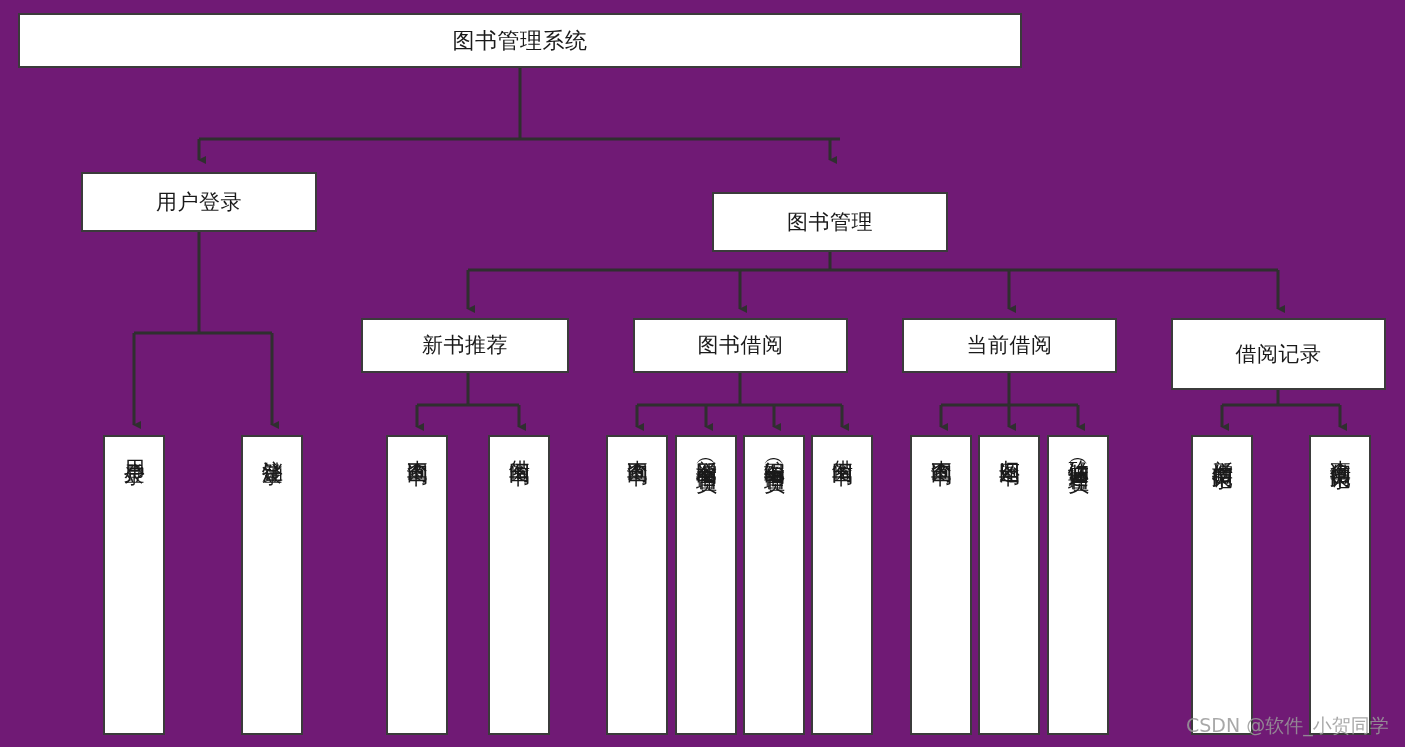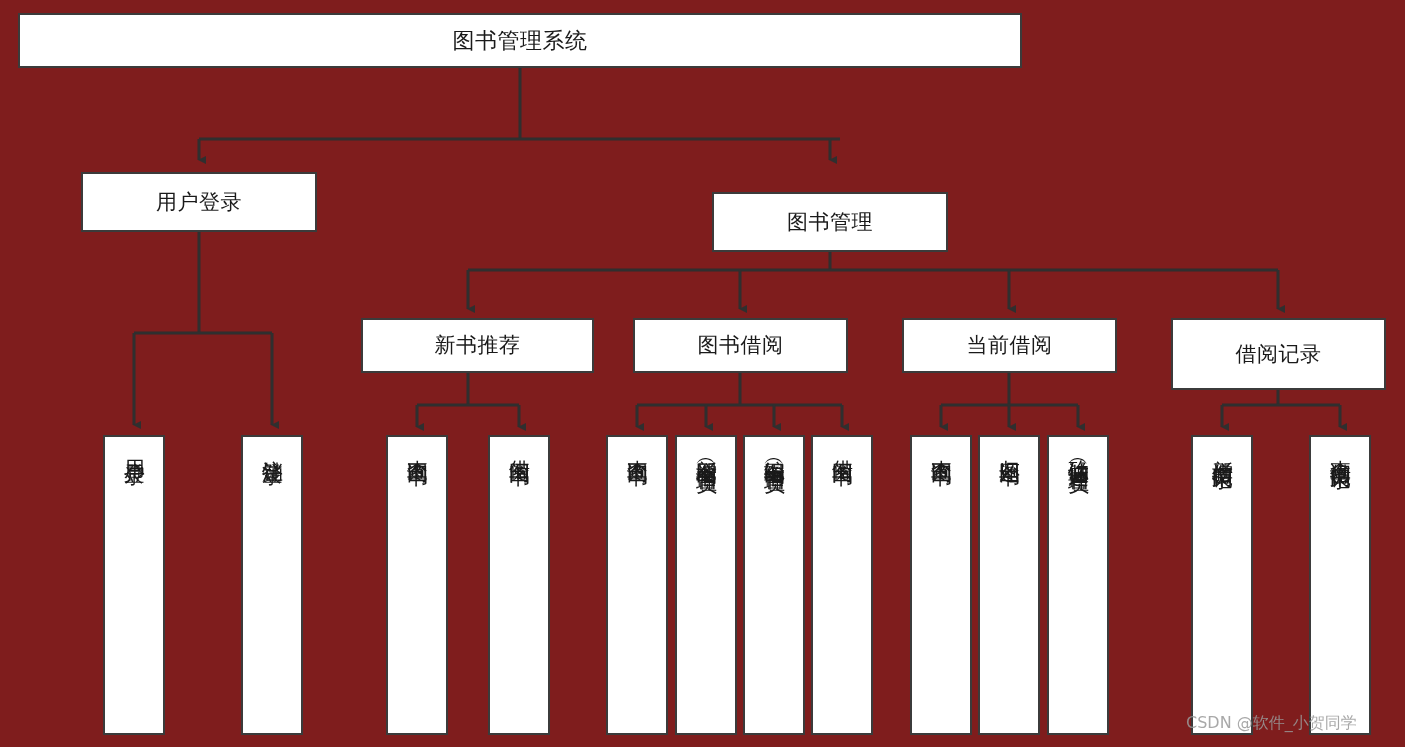--- a/index.html
+++ b/index.html
@@ -8,21 +8,21 @@
     padding: 0;
     background: #ffffff;
   }
   body {
     font-family: "DejaVu Sans", "Liberation Sans", sans-serif;
   }
   #canvas {
     position: relative;
     width: 1405px;
     height: 747px;
-    background: #7f1d1d;
+    background: #701a75;
     overflow: hidden;
   }
   #edges {
     position: absolute;
     left: 0;
     top: 0;
     width: 1405px;
     height: 747px;
     pointer-events: none;
   }
@@ -62,21 +62,21 @@
     text-orientation: upright;
     font-size: 21px;
     letter-spacing: 2px;
     line-height: 1;
     white-space: nowrap;
   }
   .watermark {
     position: absolute;
     left: 1186px;
     top: 713px;
-    font-size: 16px;
+    font-size: 19px;
     color: #9a9a9a;
     opacity: 0.85;
     white-space: nowrap;
     z-index: 3;
     font-family: "DejaVu Sans", "Liberation Sans", sans-serif;
     text-align: right;
   }
 </style>
 </head>
 <body>
@@ -137,21 +137,21 @@
     <span class="label">图书管理系统</span>
   </div>
 
   <div class="node horiz" style="left:81px; top:172px; width:236px; height:60px;">
     <span class="label">用户登录</span>
   </div>
   <div class="node horiz" style="left:712px; top:172px; width:236px; height:60px;margin-top:20px;">
     <span class="label">图书管理</span>
   </div>
 
-  <div class="node horiz" style="left:361px; top:318px; width:233px; height:55px;">
+  <div class="node horiz" style="left:361px; top:318px; width:208px; height:55px;">
     <span class="label">新书推荐</span>
   </div>
   <div class="node horiz" style="left:633px; top:318px; width:215px; height:55px;align-items:center;">
     <span class="label">图书借阅</span>
   </div>
   <div class="node horiz" style="left:902px; top:318px; width:215px; height:55px;">
     <span class="label">当前借阅</span>
   </div>
   <div class="node horiz" style="left:1171px; top:318px; width:215px; height:72px;">
     <span class="label">借阅记录</span>

